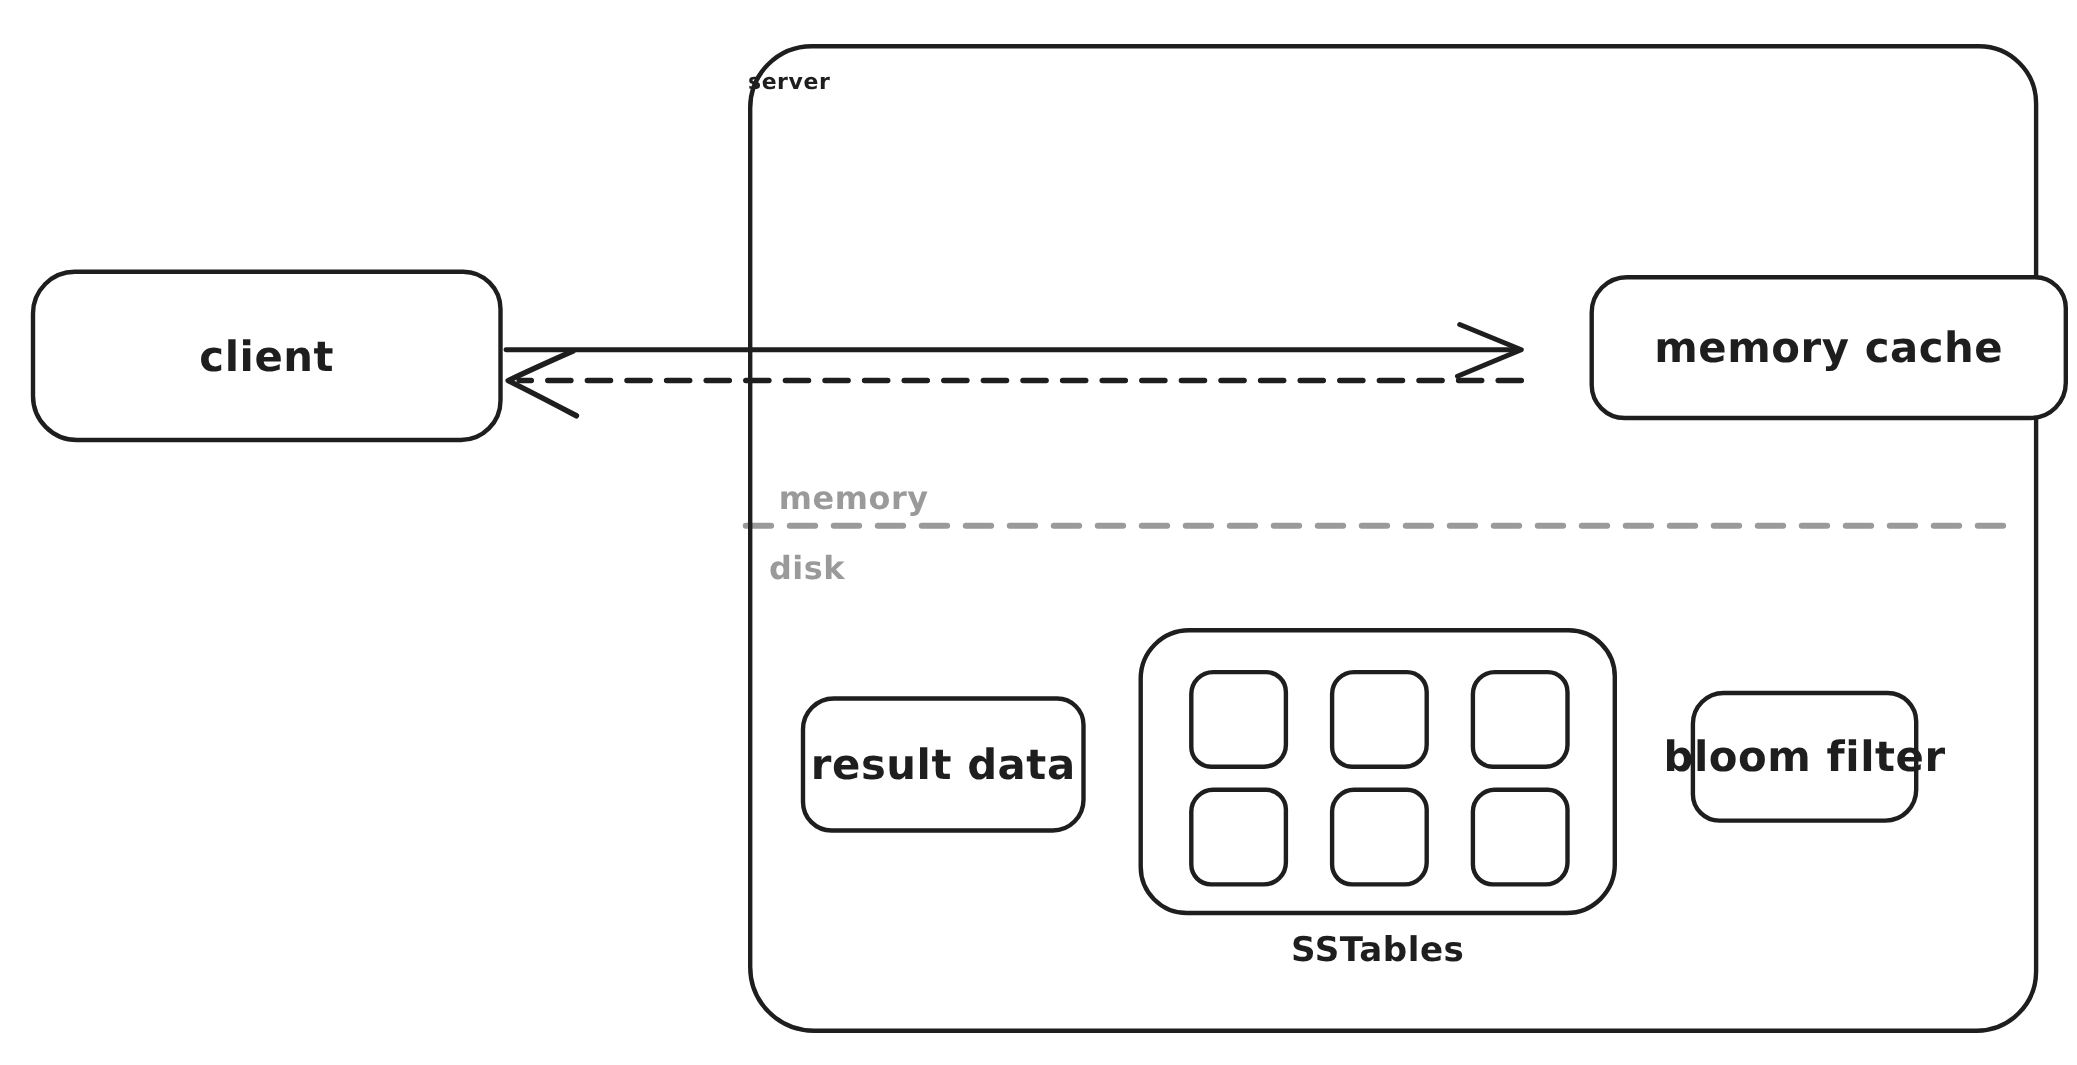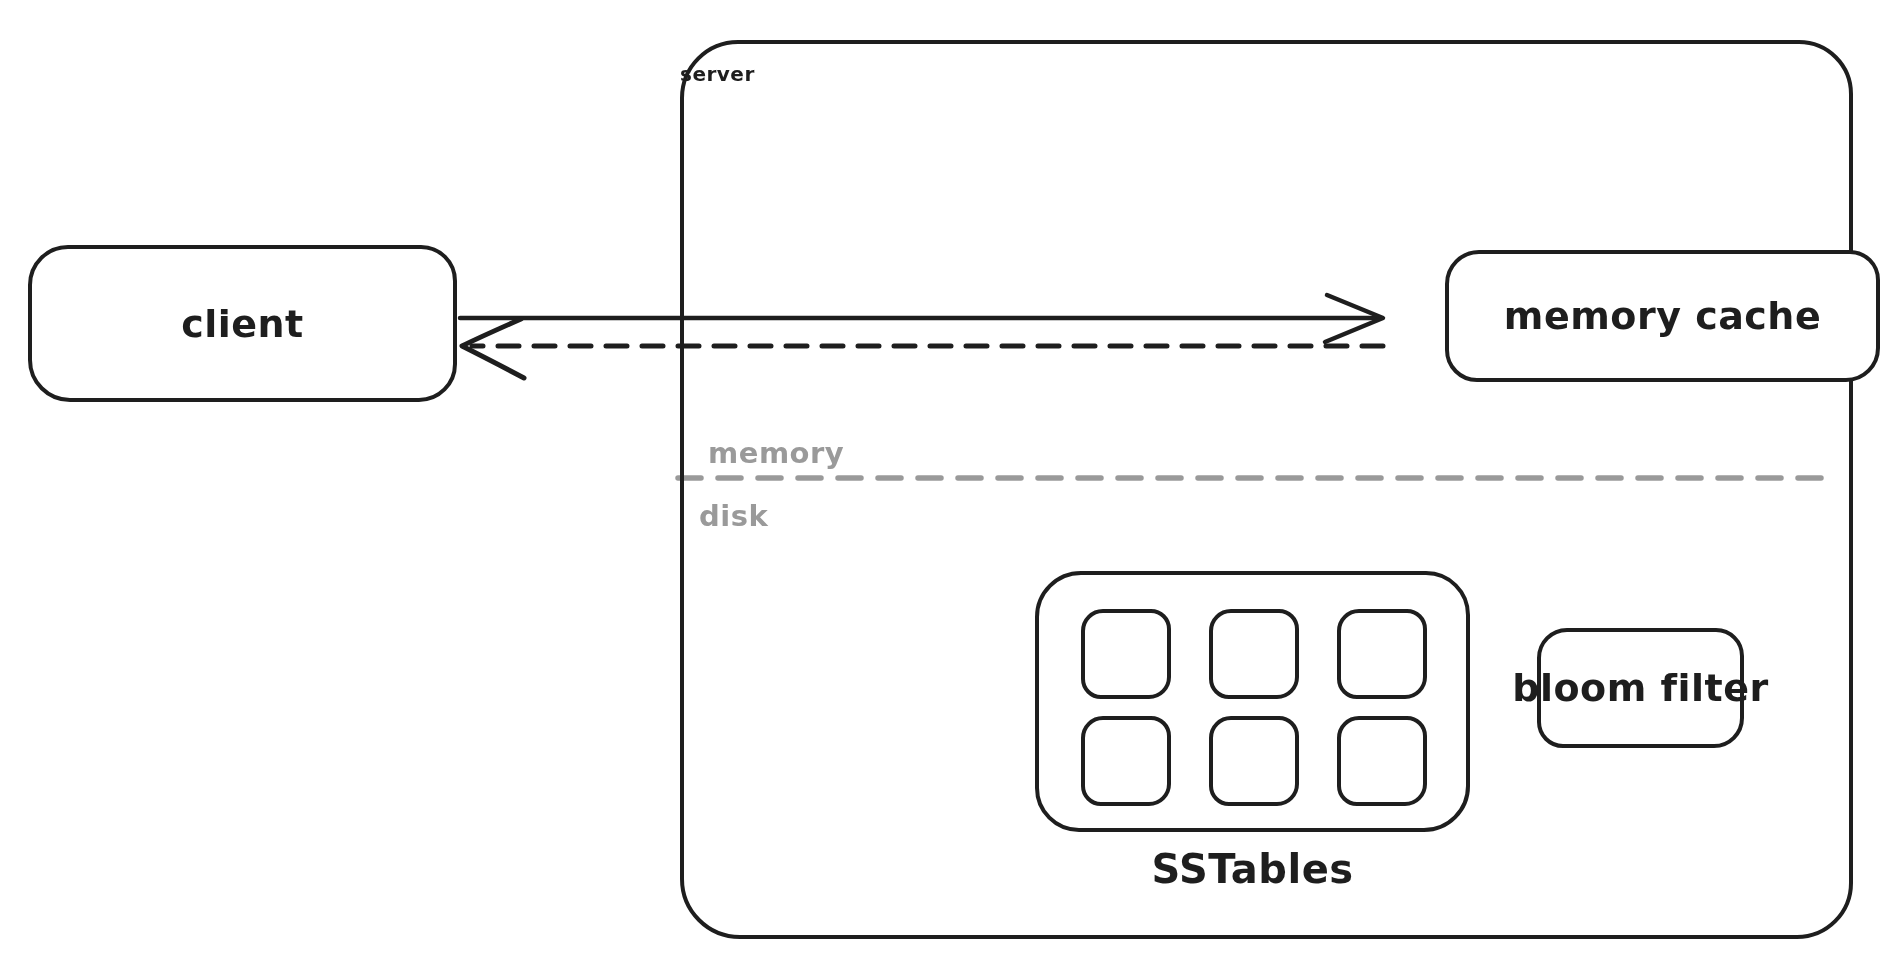--- a/index.html
+++ b/index.html
@@ -91,21 +91,21 @@
     border: 4px solid var(--stroke, #1e1e1e);
     border-radius: 22px 20px 22px 20px;
     box-sizing: border-box;
     background: #ffffff;
   }
   .sstables-caption {
     position: absolute;
     left: 1035px; top: 846px;
     width: 435px;
     text-align: center;
-    font-size: 40px;
+    font-size: 31px;
     font-weight: 600;
     letter-spacing: 0.5px;
   }
   
   .zone-label {
     position: absolute;
     color: var(--muted, #9a9a9a);
     font-size: 29px;
     font-weight: 600;
     letter-spacing: 0.5px;
@@ -149,20 +149,23 @@
   <div class="node server"></div>
   <div class="server-label">server</div>
 
   <div class="node memory-cache">
     <span class="node-label">memory cache</span>
   </div>
 
   <div class="zone-label zone-memory">memory</div>
   <div class="zone-label zone-disk">disk</div>
 
+  <div class="node result-data">
+    <span class="node-label">result data</span>
+  </div>
 
   <div class="node sstables">
     <div class="sstables-grid">
         <div class="sstable-cell"></div>
         <div class="sstable-cell"></div>
         <div class="sstable-cell"></div>
         <div class="sstable-cell"></div>
         <div class="sstable-cell"></div>
         <div class="sstable-cell"></div>
       </div>

